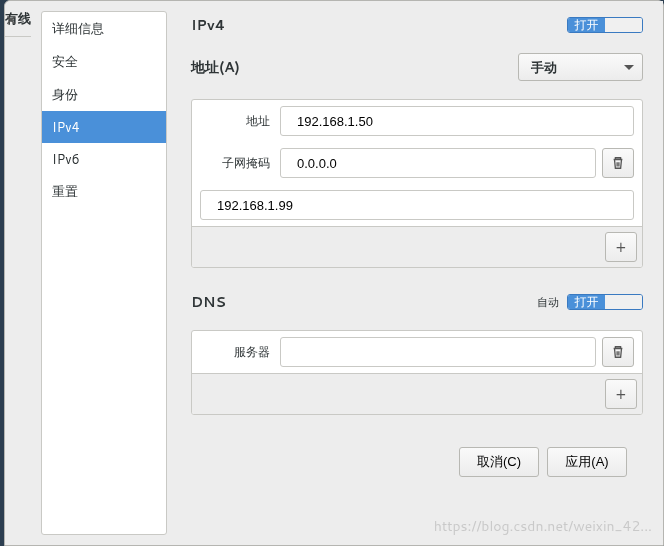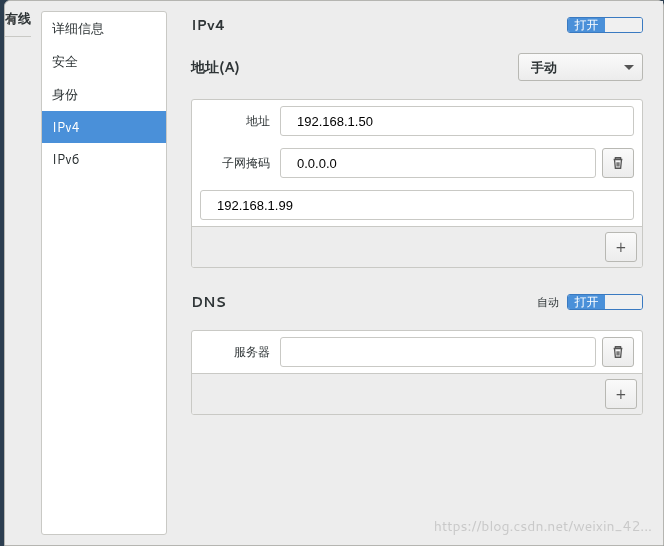--- a/index.html
+++ b/index.html
@@ -201,20 +201,21 @@
   </div>
 
   <div class="body">
 
     <div class="sidebar">
       <div class="sidebar-item"><span>详细信息</span></div>
       <div class="sidebar-item"><span>安全</span></div>
       <div class="sidebar-item"><span>身份</span></div>
       <div class="sidebar-item selected"><span>IPv4</span></div>
       <div class="sidebar-item"><span>IPv6</span></div>
+      <div class="sidebar-item"><span>重置</span></div>
     </div>
 
     <div class="content">
 
       <div class="row">
         <span class="row-label">IPv4</span>
         <span class="spacer"></span>
         <div class="switch">
           <div class="seg on">打开</div>
           <div class="seg off"></div>
@@ -274,20 +275,24 @@
               </svg>
           </span>
         </div>
         <div class="card-footer">
           <span class="icon-btn">
             <span style="font-size:15px;color:#555;">+</span>
           </span>
         </div>
       </div>
 
+      <div class="buttonbar">
+        <button class="btn">取消(C)</button>
+        <button class="btn">应用(A)</button>
+      </div>
 
     </div>
 
   </div>
 
 </div>
 
 <span class="watermark">https://blog.csdn.net/weixin_42...</span>
 
 </body></html>

